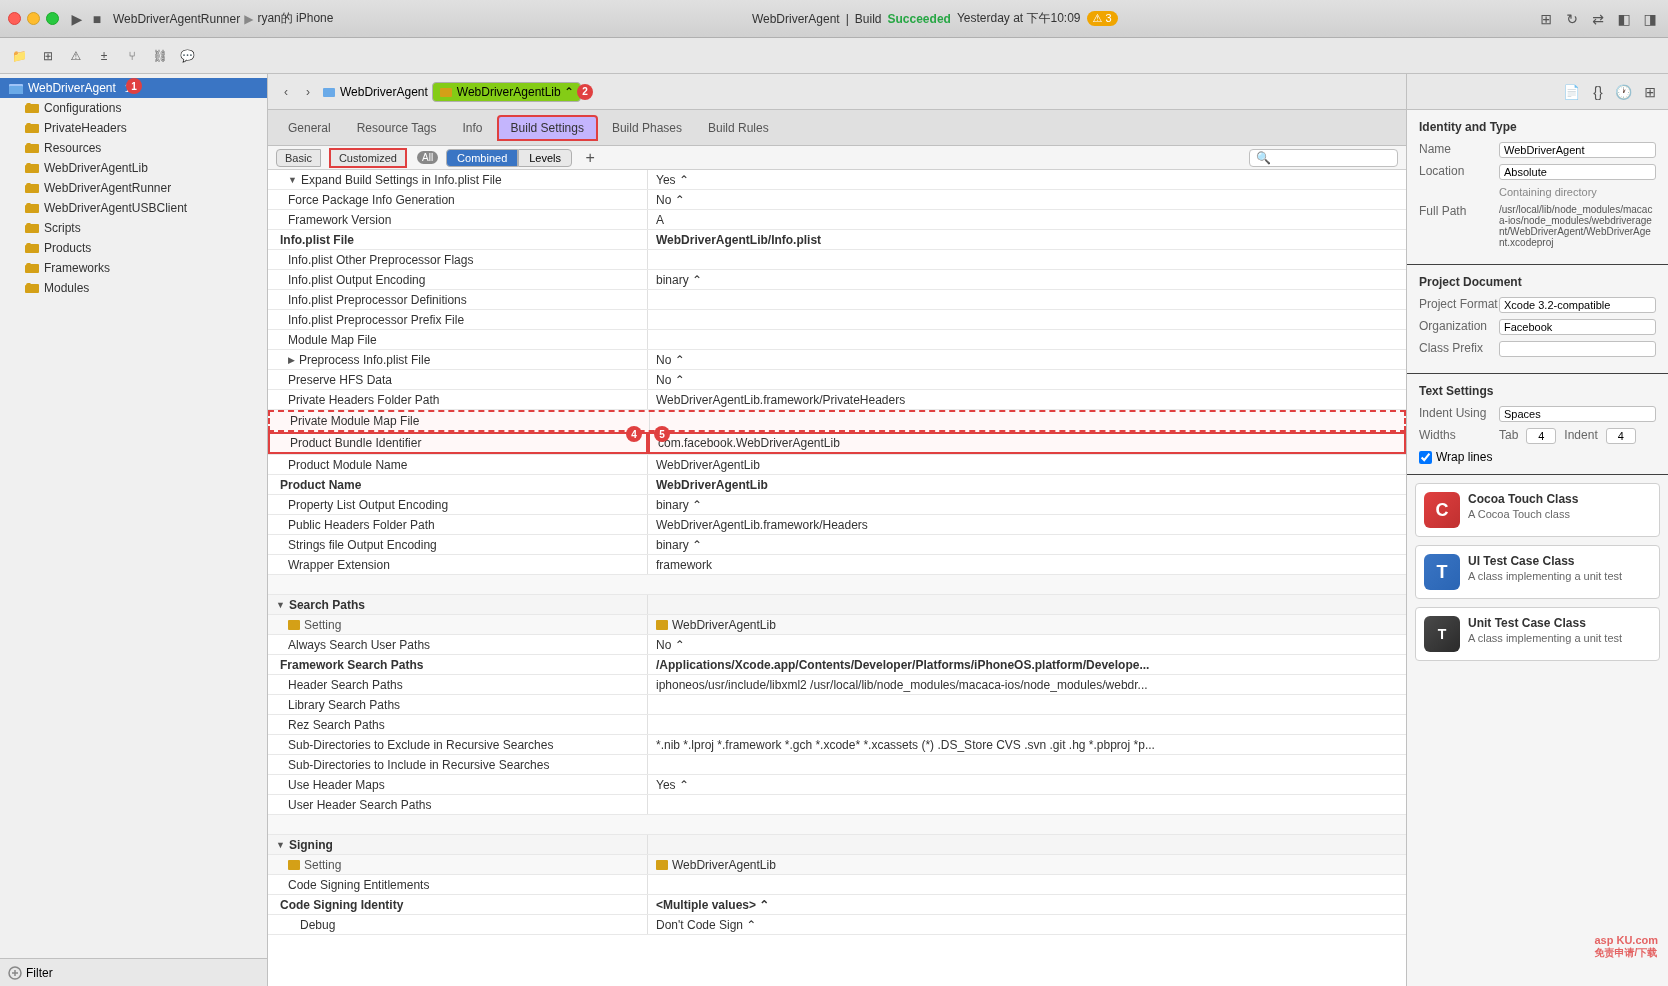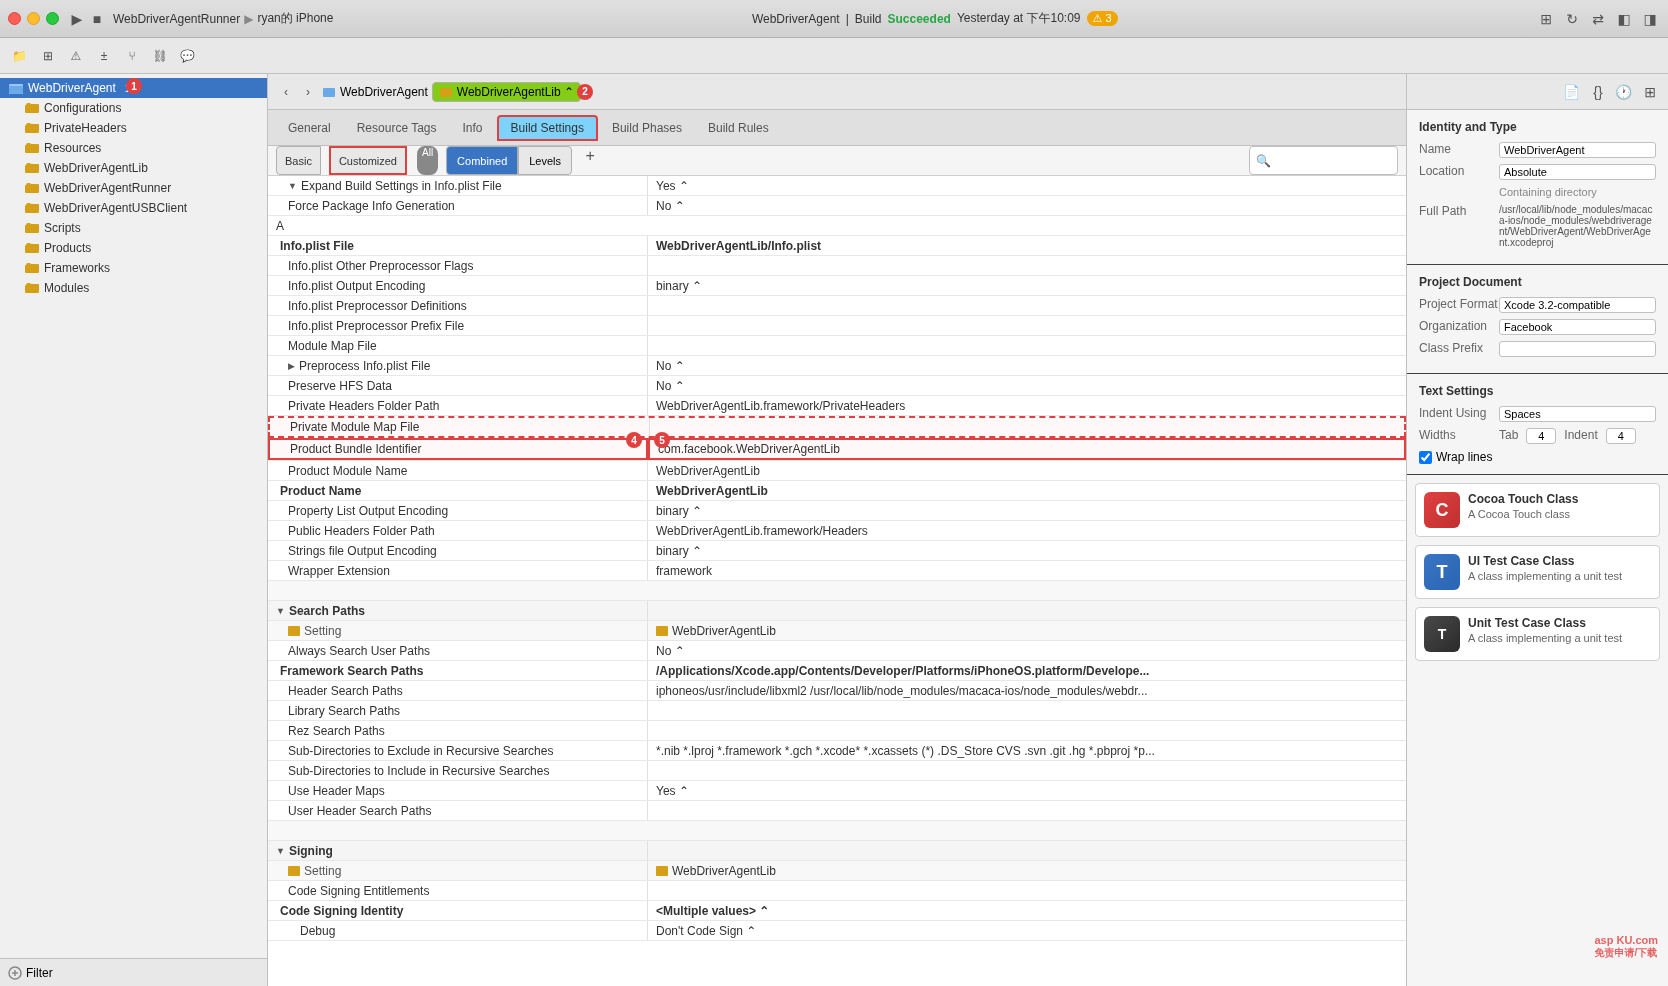--- a/index.html
+++ b/index.html
@@ -59,21 +59,21 @@
     .nav-btn { width: 20px; height: 20px; display: flex; align-items: center; justify-content: center; color: #555; cursor: pointer; font-size: 12px; }
     .nav-btn:disabled { color: #bbb; }
 
     
     .tab-bar { height: 36px; background: #e0e0e0; border-bottom: 1px solid #c0c0c0; display: flex; align-items: center; padding: 0 8px; gap: 2px; overflow-x: auto; }
     .tab { padding: 4px 12px; font-size: 12px; cursor: pointer; color: #555; border-radius: 4px 4px 0 0; white-space: nowrap; }
     .tab.active { background: #fff; color: #000; border: 1px solid #c0c0c0; border-bottom: 1px solid #fff; }
     .tab.highlighted { border: 2px solid #e04040 !important; color: #333; }
 
     
-    .settings-toolbar { height: 30px; background: #f5f5f5; border-bottom: 1px solid #d0d0d0; display: flex; padding: 0 8px; gap: 8px; }
+    .settings-toolbar { height: 24px; background: #f5f5f5; border-bottom: 1px solid #d0d0d0; display: flex; align-items: center; padding: 0 8px; gap: 8px; }
     .seg-btn { padding: 2px 8px; font-size: 11px; border: 1px solid #b0b0b0; background: #e8e8e8; cursor: pointer; color: #333; }
     .seg-btn:first-child { border-radius: 4px 0 0 4px; }
     .seg-btn:last-child { border-radius: 0 4px 4px 0; }
     .badge-all { background: #888; color: white; border-radius: 8px; padding: 1px 5px; font-size: 10px; margin-left: 2px; }
     .add-btn { width: 20px; height: 20px; display: flex; align-items: center; justify-content: center; color: #555; cursor: pointer; font-size: 16px; }
     .search-box { margin-left: auto; display: flex; align-items: center; border: 1px solid #c0c0c0; border-radius: 4px; padding: 1px 6px; background: white; }
     .search-box input { border: none; outline: none; font-size: 11px; width: 120px; background: transparent; }
 
     
     .settings-table { flex: 1; overflow-y: auto; background: #fff; }
@@ -294,21 +294,21 @@
 
       <div style="position:relative;display:inline-block;">
         <div style="position:absolute;top:-8px;right:-8px;width:16px;height:16px;border-radius:50%;background:#e04040;color:white;font-size:10px;display:flex;align-items:center;justify-content:center;font-weight:700;">2</div>
       </div>
     </div>
 
     <div class="tab-bar">
       <div class="tab">General</div>
       <div class="tab">Resource Tags</div>
       <div class="tab">Info</div>
-      <div class="tab active highlighted" style="border:2px solid #e04040;background:#7dd3fc;position:relative;">Build Settings</div>
+      <div class="tab active highlighted" style="border:2px solid #e04040;background:#c4b5fd;position:relative;">Build Settings</div>
       <div class="tab">Build Phases</div>
       <div class="tab">Build Rules</div>
     </div>
 
     <div class="settings-toolbar">
       <button class="seg-btn">Basic</button>
       <button class="seg-btn" style="border:2px solid #e04040;background:#e8e8e8;">Customized</button>
       <span class="badge-all">All</span>
       <div style="margin-left:0;display:flex;">
         <button class="combined-btn">Combined</button>
@@ -326,20 +326,21 @@
 
         <div class="settings-row">
           <div class="col-name"><span class="section-toggle triangle-down"></span>Expand Build Settings in Info.plist File</div>
           <div class="col-value">Yes ⌃</div>
         </div>
         <div class="settings-row">
           <div class="col-name">Force Package Info Generation</div>
           <div class="col-value">No ⌃</div>
         </div>
         <div class="settings-row">
+          <div class="col-name">Framework Version</div>
           <div class="col-value">A</div>
         </div>
         <div class="settings-row bold-row">
           <div class="col-name" style="font-weight:700;">Info.plist File</div>
           <div class="col-value" style="font-weight:700;">WebDriverAgentLib/Info.plist</div>
         </div>
         <div class="settings-row">
           <div class="col-name">Info.plist Other Preprocessor Flags</div>
           <div class="col-value"></div>
         </div>

